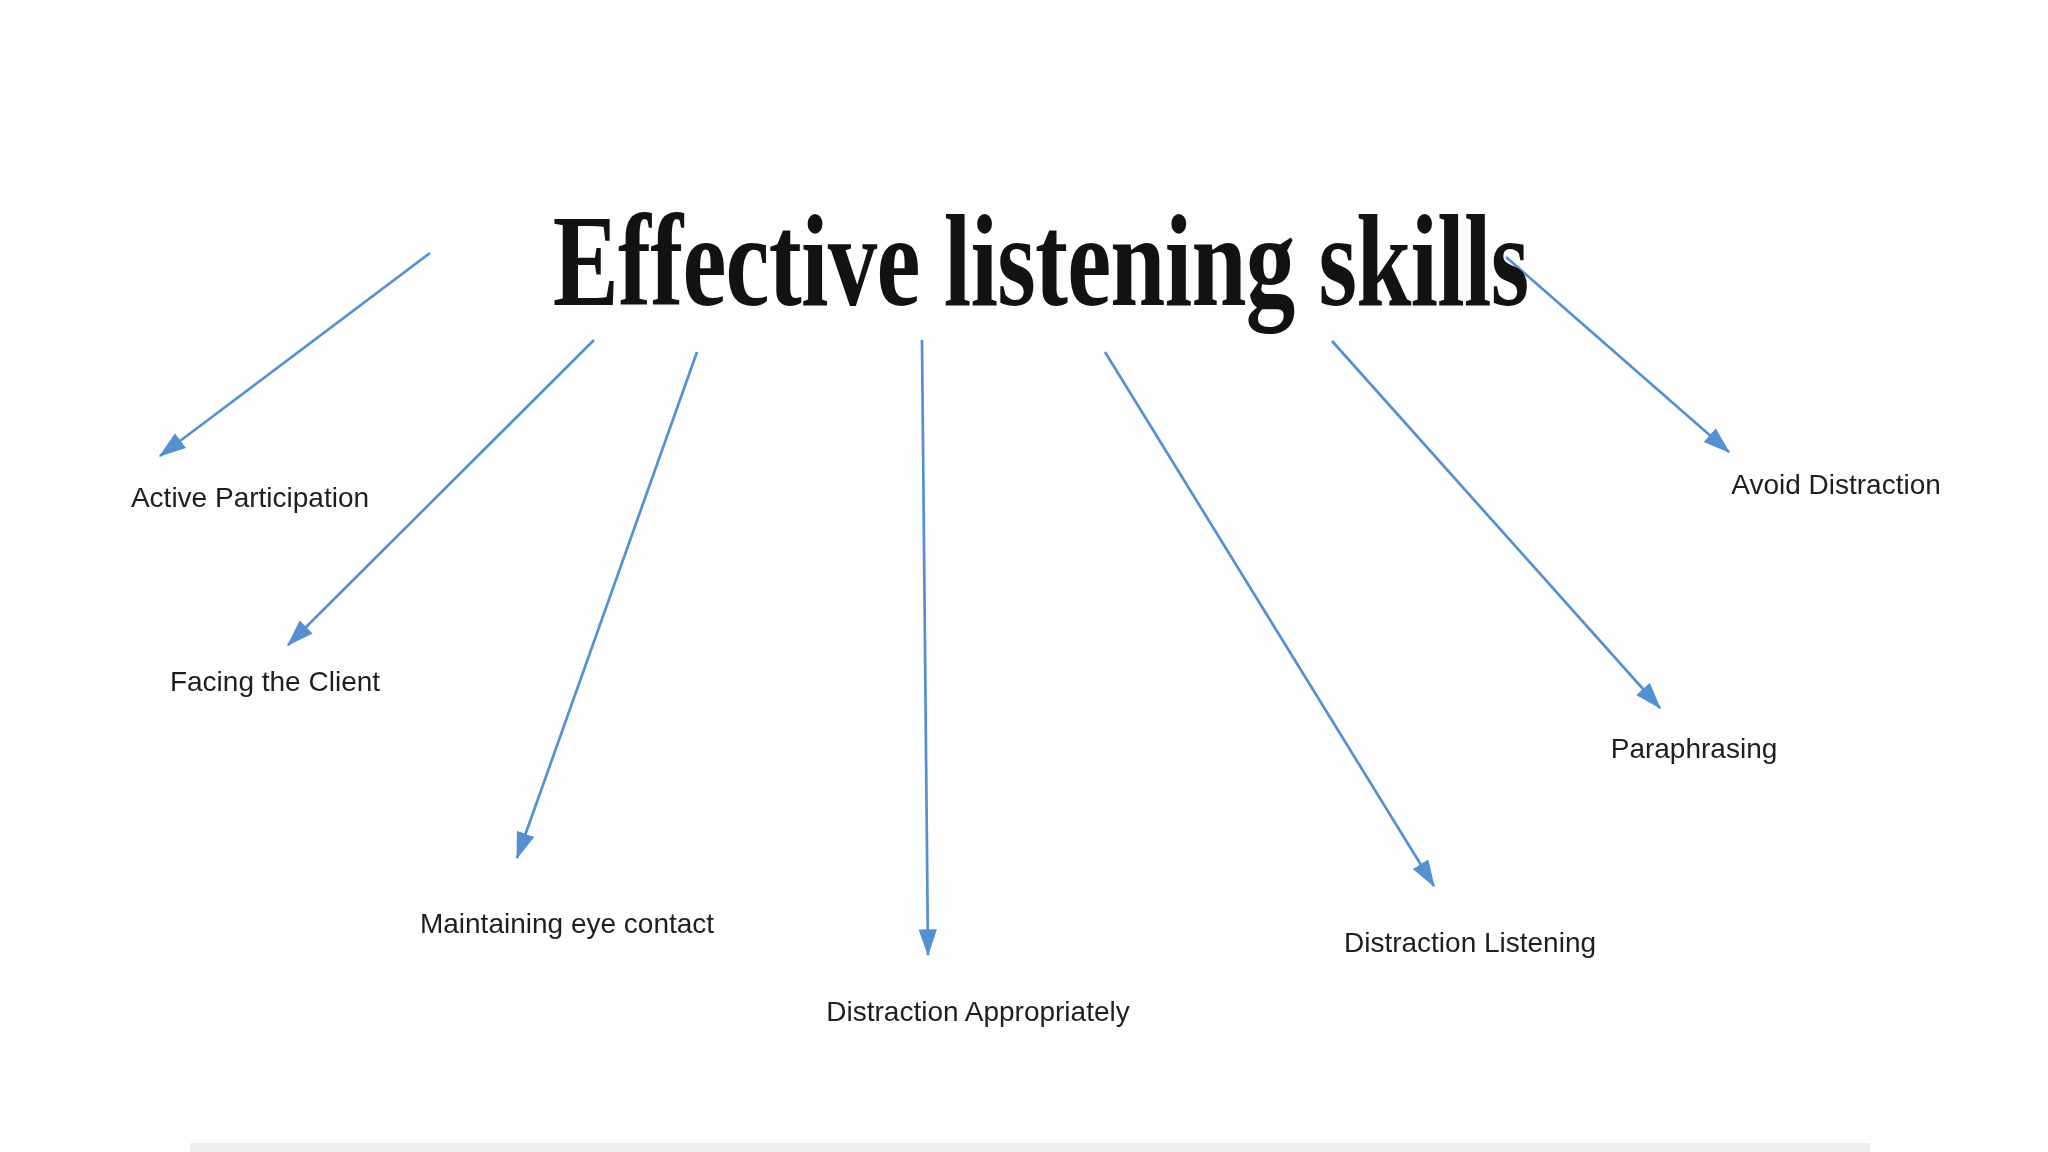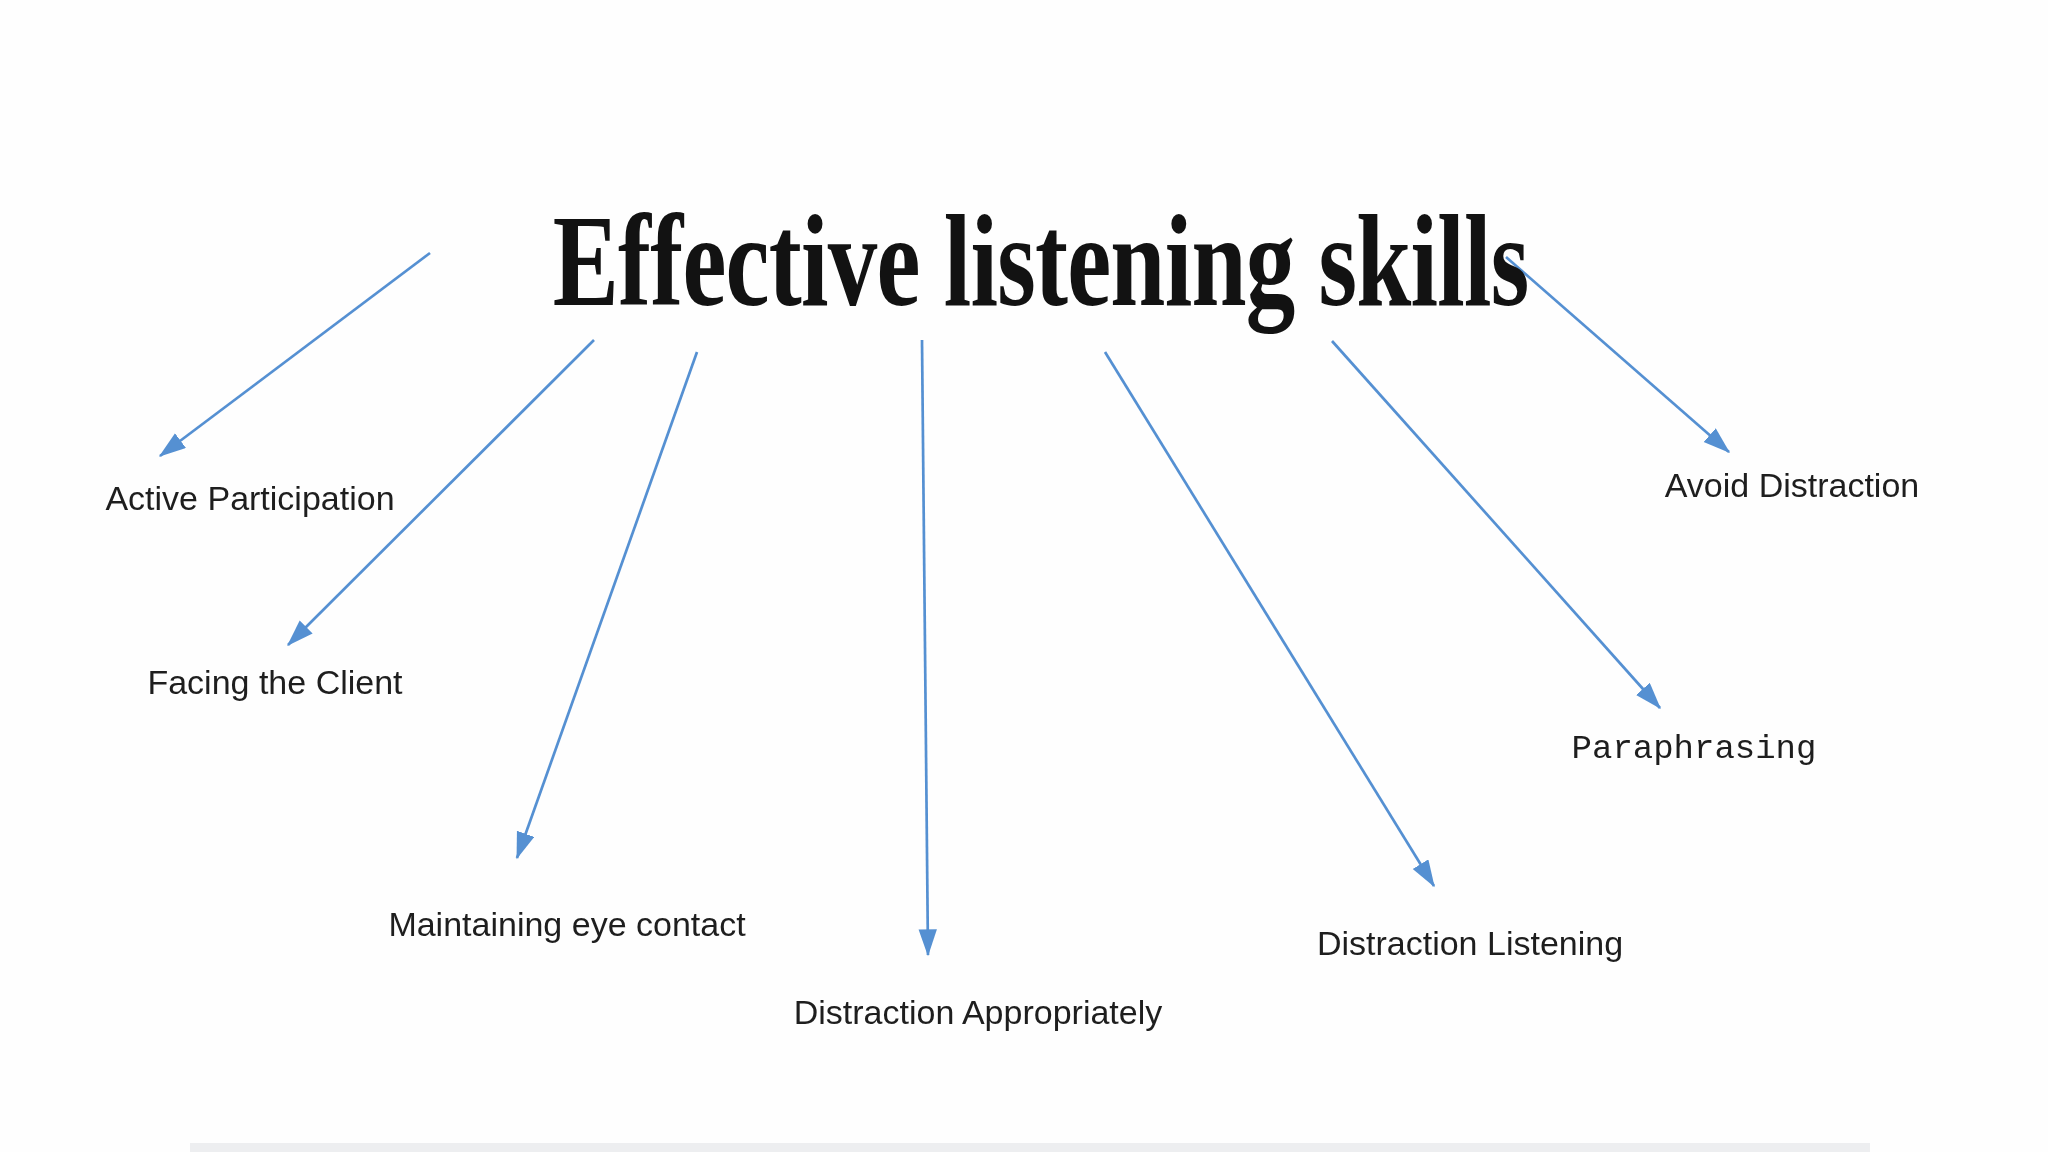--- a/index.html
+++ b/index.html
@@ -47,21 +47,21 @@
     height: 1152px;
   }
   #connector-layer line {
     stroke-width: 2.7;
     fill: none;
   }
   .node-label {
     position: absolute;
     transform: translate(-50%, -50%);
     font-family: "Liberation Sans", sans-serif;
-    font-size: 34px;
+    font-size: 28px;
     line-height: 1.2;
     color: #1e1e1e;
     white-space: nowrap;
   }
   .slide-edge-strip {
     position: absolute;
     left: 190px;
     width: 1680px;
     height: 9px;
     bottom: 0;
@@ -93,19 +93,19 @@
   <div class="title-row">
     <h1 style="color: rgb(18, 18, 18);"><span class="title-squish">Effective listening skills</span></h1>
   </div>
 
   <div id="nodes">
       <div class="node-label" style="left: 250px; top: 498px; color: rgb(30, 30, 30);">Active Participation</div>
       <div class="node-label" style="left: 275px; top: 682px; color: rgb(30, 30, 30);">Facing the Client</div>
       <div class="node-label" style="left: 567px; top: 924px; color: rgb(30, 30, 30);">Maintaining eye contact</div>
       <div class="node-label" style="left: 978px; top: 1012px; color: rgb(30, 30, 30);">Distraction Appropriately</div>
       <div class="node-label" style="left: 1470px; top: 943px; color: rgb(30, 30, 30);">Distraction Listening</div>
-      <div class="node-label" style="left: 1694px; top: 749px; color: rgb(30, 30, 30); font-family: Liberation Mono, monospace;">Paraphrasing</div>
-      <div class="node-label" style="left: 1792px; top: 485px; color: rgb(30, 30, 30);">Avoid Distraction</div>
+      <div class="node-label" style="left: 1694px; top: 749px; color: rgb(30, 30, 30);">Paraphrasing</div>
+      <div class="node-label" style="left: 1836px; top: 485px; color: rgb(30, 30, 30);">Avoid Distraction</div>
     </div>
 
   <div class="slide-edge-strip" style="background: rgb(237, 238, 240);"></div>
 
 </div>
 
 </body></html>

